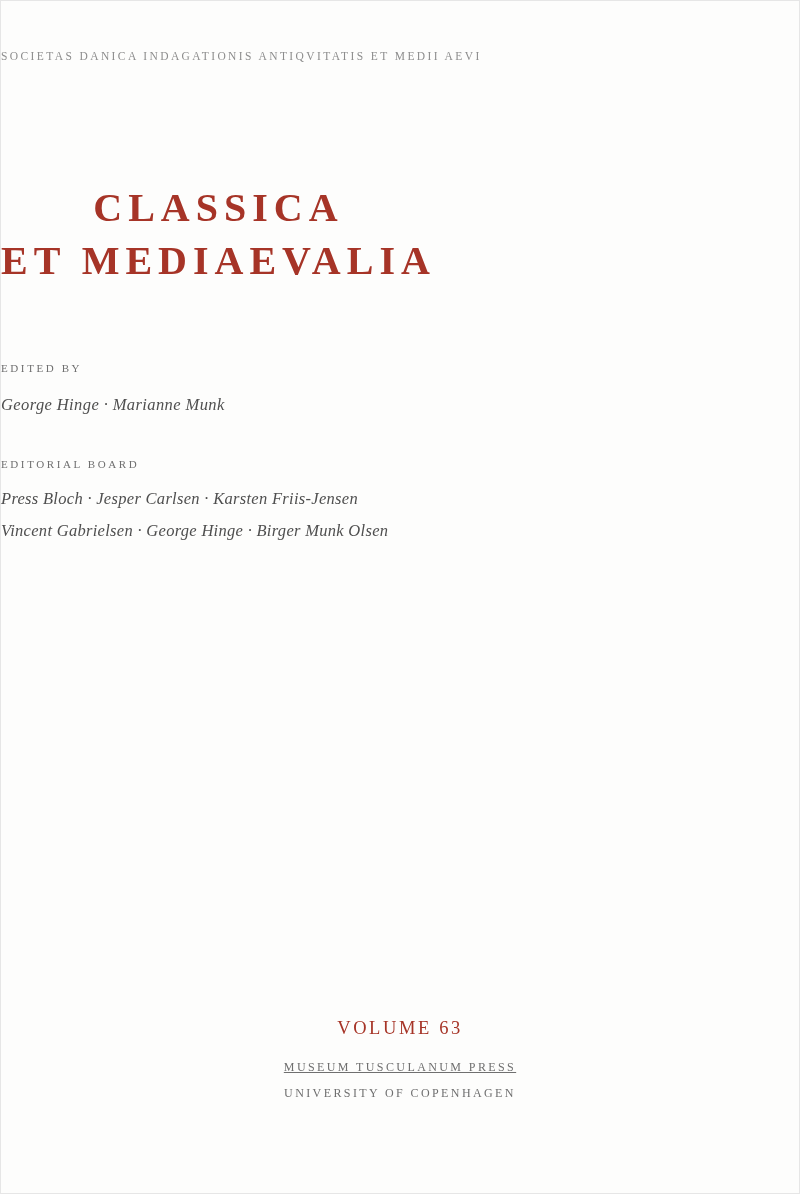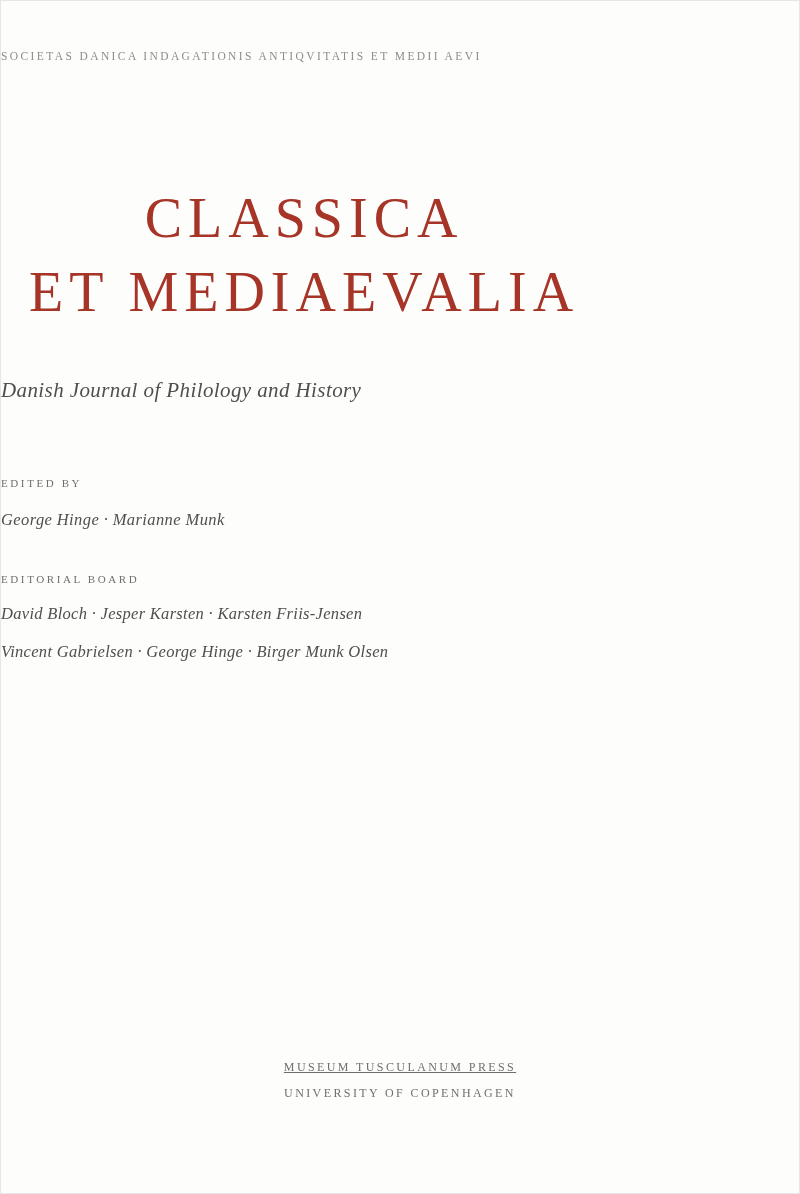--- a/index.html
+++ b/index.html
@@ -40,27 +40,26 @@
   }
 
   
   .title-block {
     margin-top: 120px;
     text-align: center;
     color: #a63427;
     font-family: "Liberation Serif", serif;
   }
   .title-line {
-    font-size: 56px;
+    font-size: 40px;
     letter-spacing: 6px;
     line-height: 1.32;
-    font-weight: normal;
+    font-weight: bold;
     text-transform: uppercase;
     white-space: nowrap;
-    margin-left: 28px;
   }
 
   .subtitle {
     margin-top: 48px;
     font-family: "Liberation Serif", serif;
     font-style: italic;
     font-size: 21px;
     color: #4f4f4f;
     letter-spacing: 0.4px;
     text-align: center;
@@ -97,21 +96,21 @@
   .board-line {
     margin-top: 19px;
     font-style: italic;
     font-size: 16.5px;
     color: #4f4f4f;
     letter-spacing: 0.3px;
     text-align: center;
     white-space: nowrap;
   }
   .board-line + .board-line {
-    margin-top: 18px;
+    margin-top: 12px;
   }
 
   
   .footer {
     position: absolute;
     left: 0;
     right: 0;
     bottom: 92px;
     text-align: center;
   }
@@ -148,30 +147,30 @@
 
 <div class="page">
 
   <div class="society-line">Societas Danica Indagationis Antiqvitatis et Medii Aevi</div>
 
   <div class="title-block">
     <div class="title-line">Classica</div>
     <div class="title-line">et Mediaevalia</div>
   </div>
 
-  <div class="subtitle">Danish Journal of Philology and History</div>
 
   <div class="editedby-label">Edited by</div>
 
   <div class="editors">George Hinge · Marianne Munk</div>
 
   <div class="board-label">Editorial Board</div>
 
-  <div class="board-line">David Bloch · Jesper Karsten · Karsten Friis-Jensen</div>
+  <div class="board-line">Press Bloch · Jesper Carlsen · Karsten Friis-Jensen</div>
 
   <div class="board-line">Vincent Gabrielsen · George Hinge · Birger Munk Olsen</div>
 
   <div class="footer">
+    <div class="volume">Volume 63</div>
     <div class="publisher">Museum Tusculanum Press</div>
     <div class="institution">University of Copenhagen</div>
   </div>
 
 </div>
 
 </body></html>

